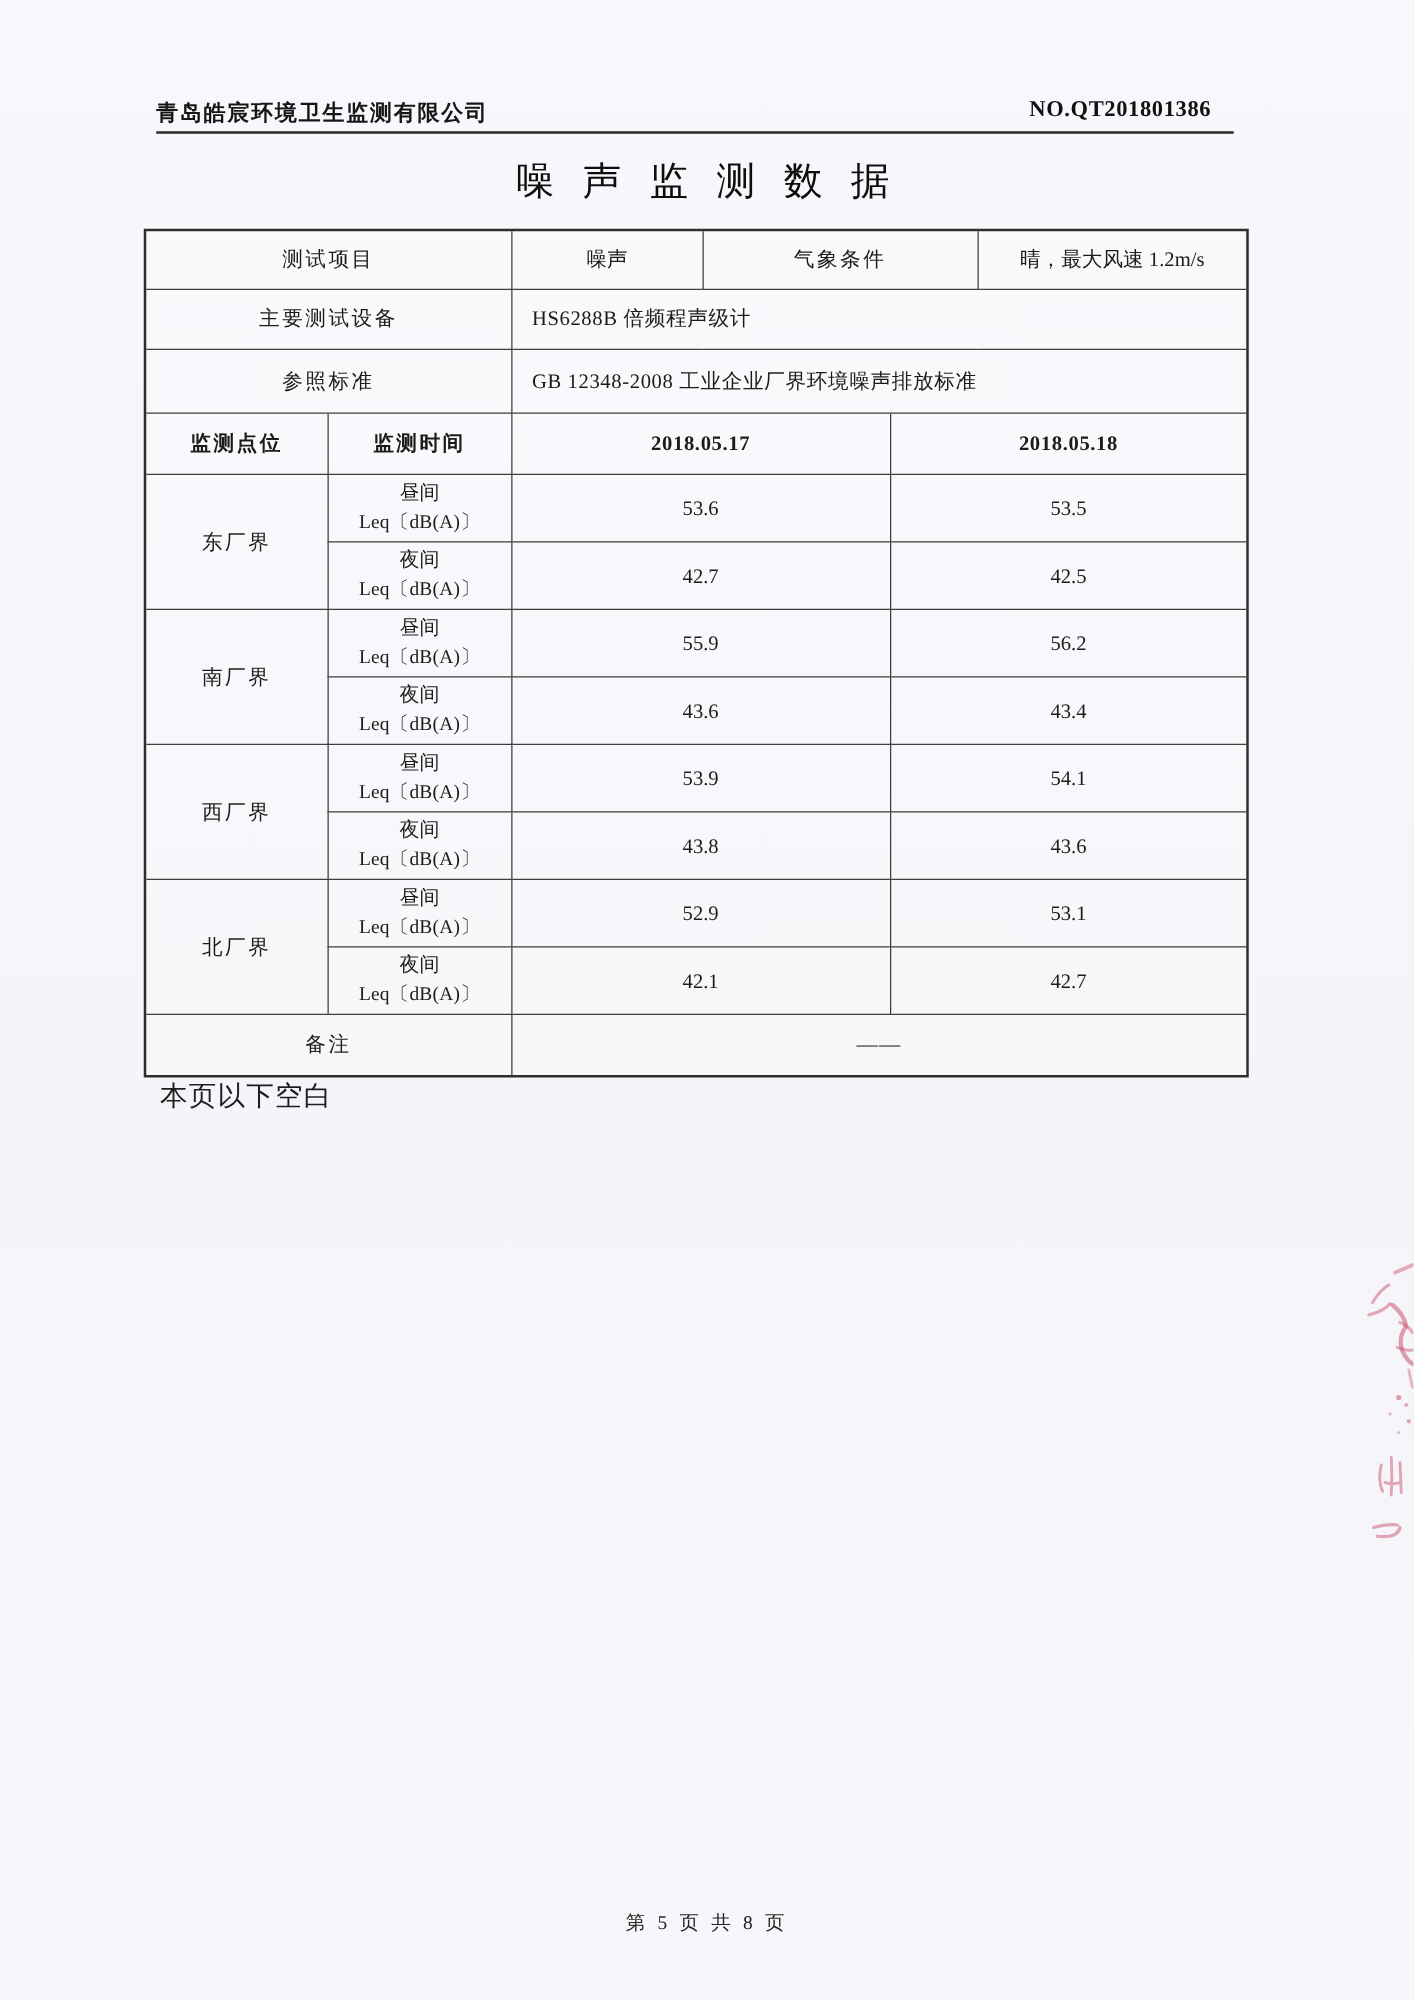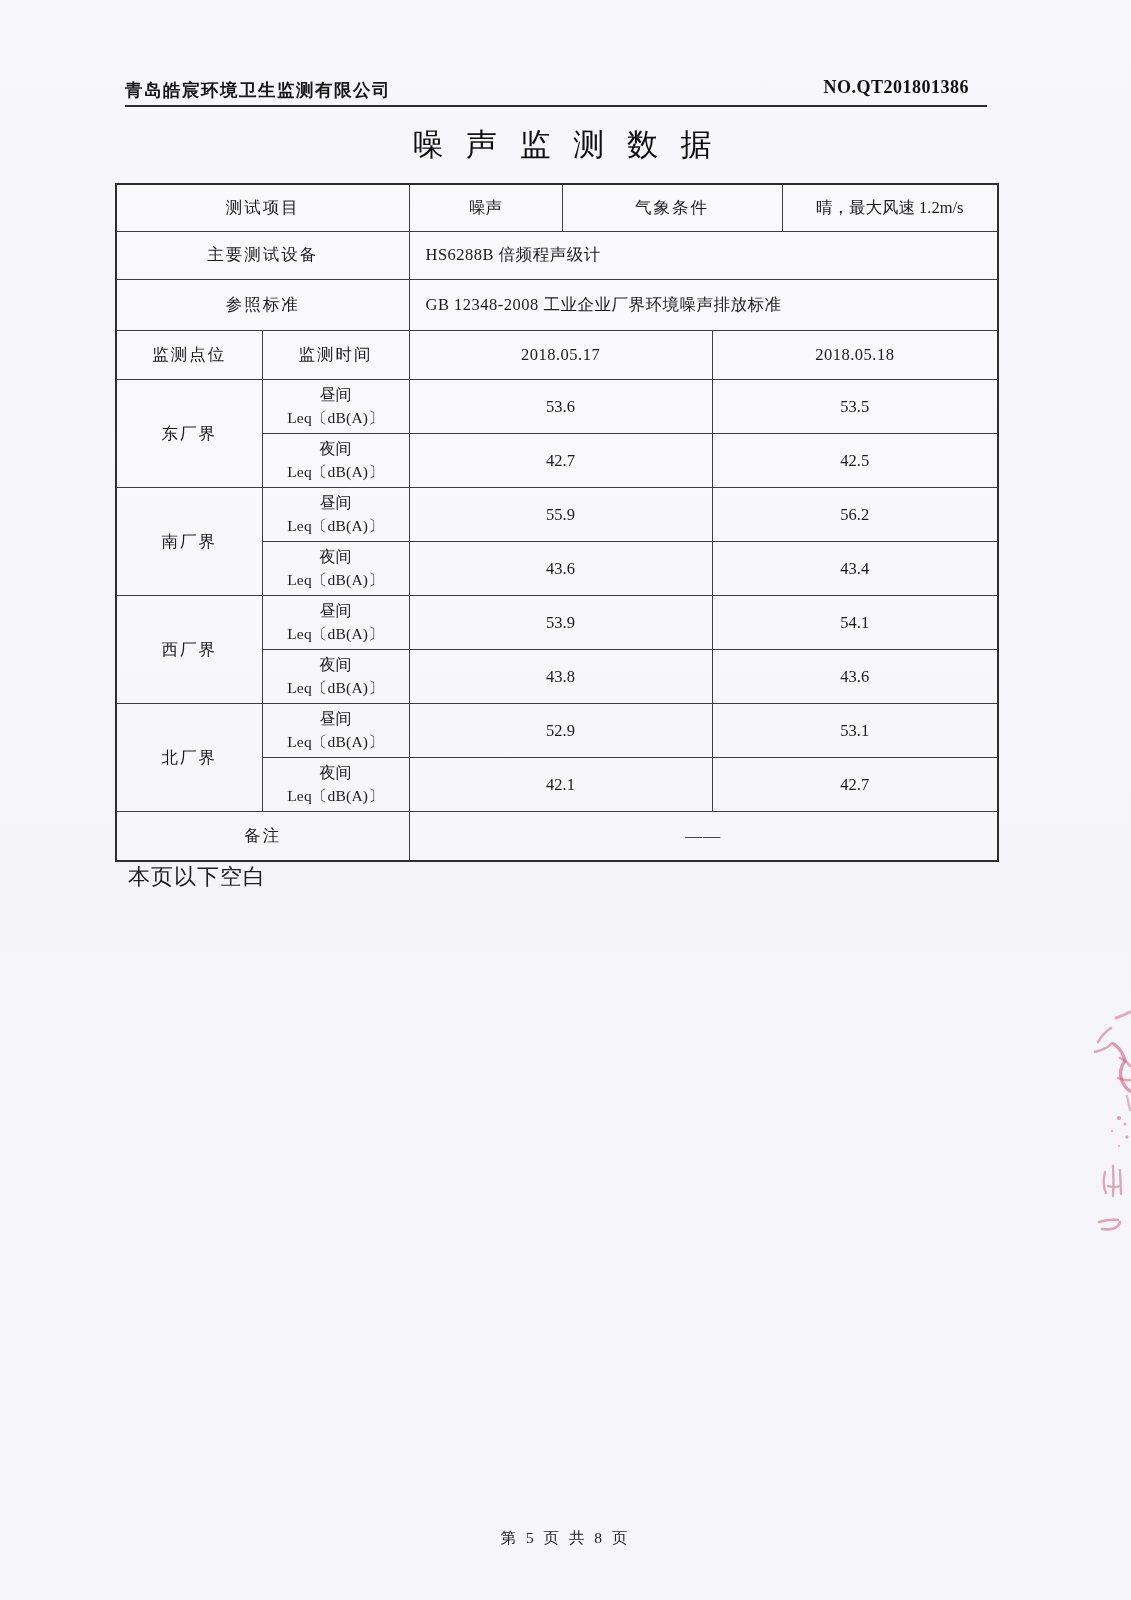--- a/index.html
+++ b/index.html
@@ -72,21 +72,21 @@
     font-family: "Liberation Serif", serif;
     color: #1b1b1b;
   }
   td {
     border: 1px solid #3e3e3e;
     text-align: center;
     vertical-align: middle;
     font-size: 16.5px;
     padding: 0;
   }
-  .t-main tr:first-child td { border-top: 0; }
+  .t-main tr:first-child td { border-top: 0; font-weight: bold; }
   table tr td:first-child { border-left: 0; }
   table tr td:last-child { border-right: 0; }
   .t-top tr:first-child td { border-top: 0; }
   .t-main tr:last-child td { border-bottom: 0; }
   .label-cell { letter-spacing: 2px; }
   .left-val {
     text-align: left;
     padding-left: 16px;
     letter-spacing: 0.5px;
     margin-top: 48px;

